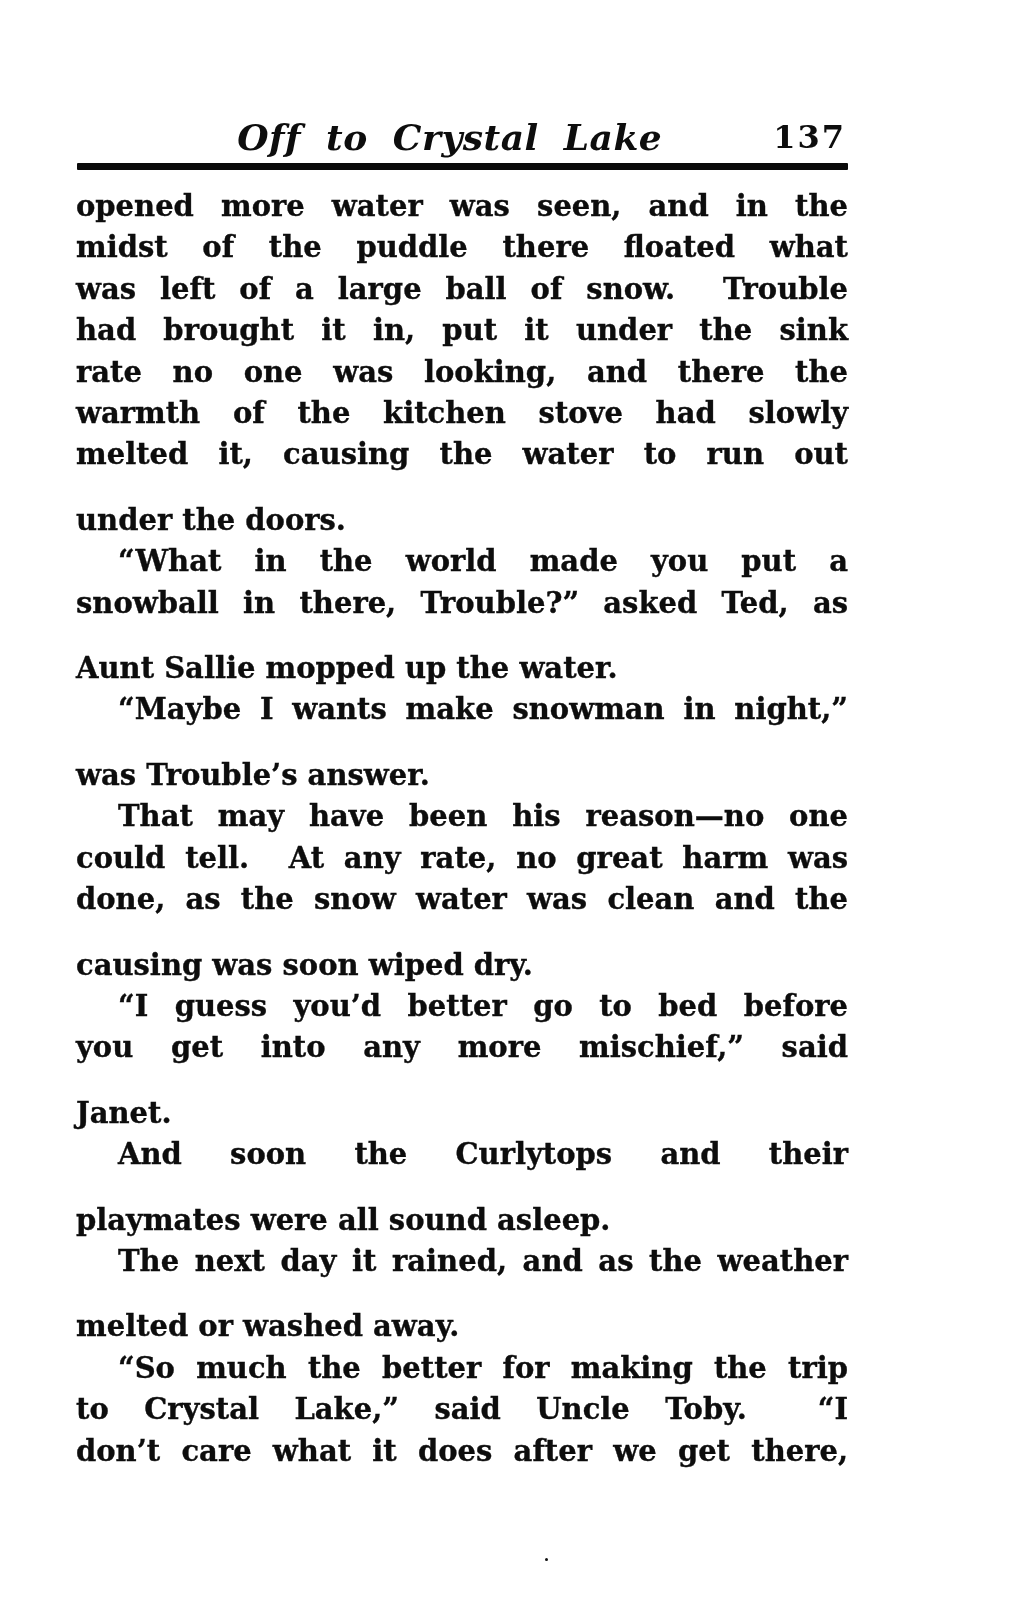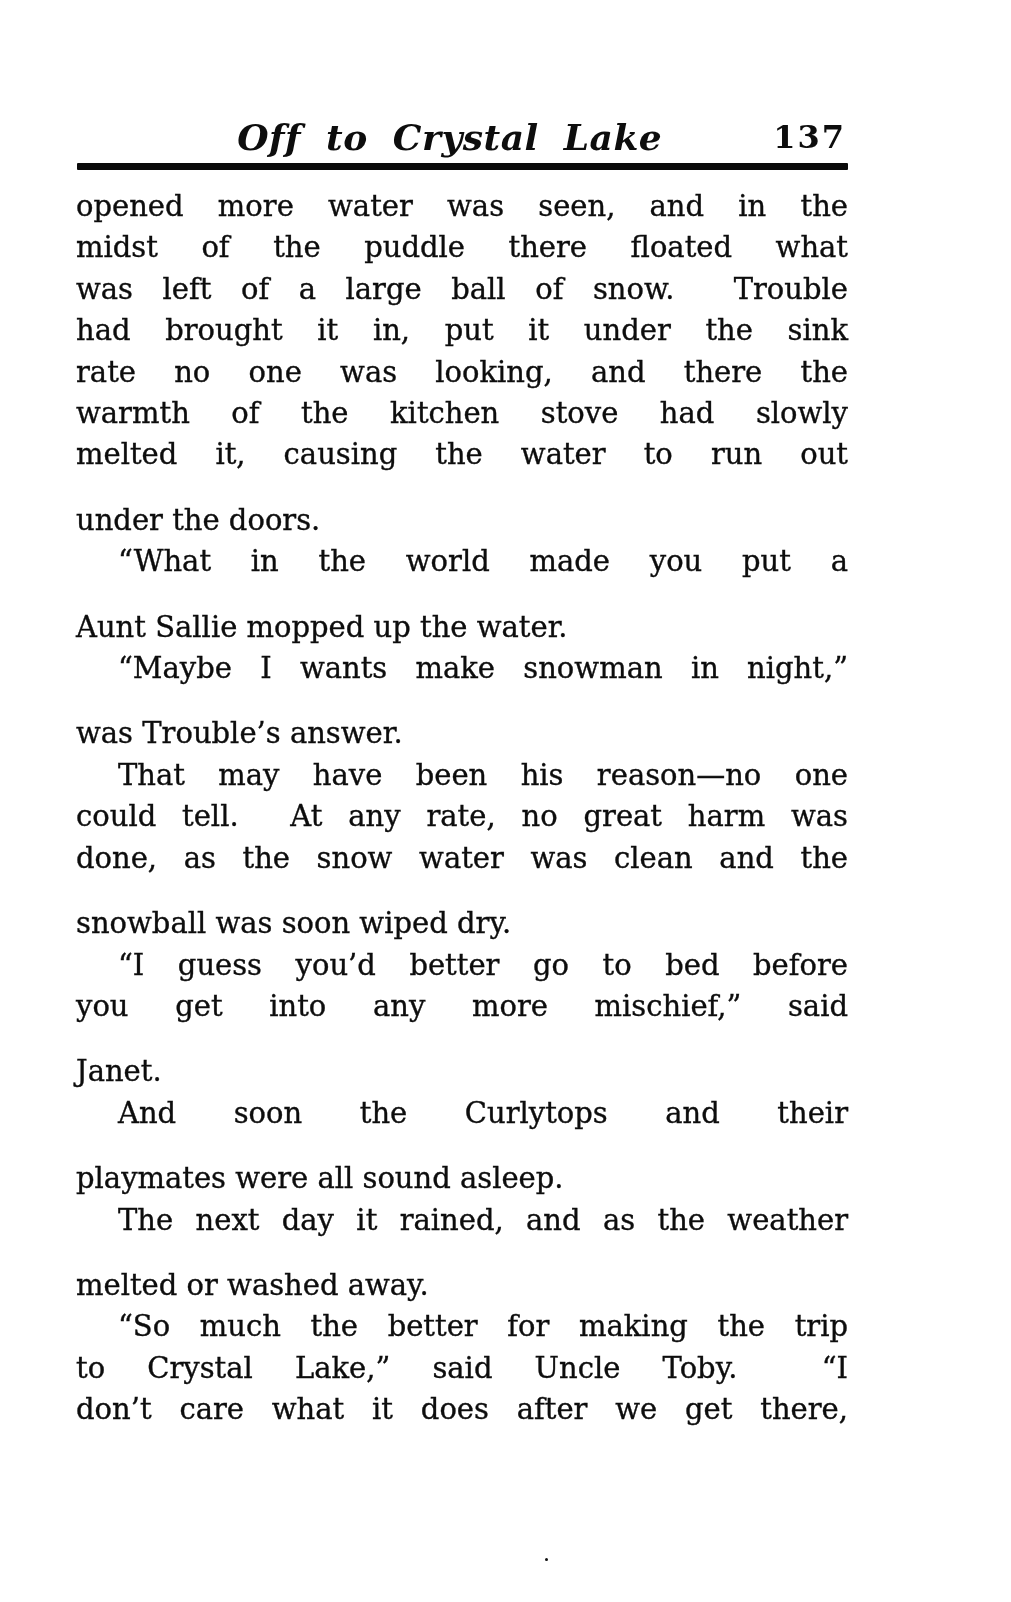--- a/index.html
+++ b/index.html
@@ -50,20 +50,21 @@
     left: 76px; top: 186px;
     width: 772px;
     font-size: 29px;
     line-height: 41.4px;
     -webkit-text-stroke: 0.35px currentColor;
   }
   .ln {
     text-align: justify;
     text-align-last: justify;
     white-space: normal;
+    font-weight: bold;
   }
   .ln.end { text-align-last: left; margin-top: 24px; }
   .ln.ind { text-indent: 42px; }
   .speck {
     position: absolute;
     width: 4px; height: 4px;
     background: #111;
     border-radius: 50%;
   }
   .speck.bottom { left: 545px; top: 1558px; width: 3px; height: 3px; }
@@ -83,27 +84,28 @@
   <div class="text-block">
     <div class="ln">opened more water was seen, and in the</div>
     <div class="ln">midst of the puddle there floated what</div>
     <div class="ln">was left of a large ball of snow.&nbsp; Trouble</div>
     <div class="ln">had brought it in, put it under the sink</div>
     <div class="ln">rate no one was looking, and there the</div>
     <div class="ln">warmth of the kitchen stove had slowly</div>
     <div class="ln">melted it, causing the water to run out</div>
     <div class="ln end">under the doors.</div>
     <div class="ln ind">“What in the world made you put a</div>
+    <div class="ln">snowball in there, Trouble?” asked Ted, as</div>
     <div class="ln end">Aunt Sallie mopped up the water.</div>
     <div class="ln ind">“Maybe I wants make snowman in night,”</div>
     <div class="ln end">was Trouble’s answer.</div>
     <div class="ln ind">That may have been his reason—no one</div>
     <div class="ln">could tell.&nbsp; At any rate, no great harm was</div>
     <div class="ln">done, as the snow water was clean and the</div>
-    <div class="ln end">snowball was soon wiped dry.</div>
+    <div class="ln end">causing was soon wiped dry.</div>
     <div class="ln ind">“I guess you’d better go to bed before</div>
     <div class="ln">you get into any more mischief,” said</div>
     <div class="ln end">Janet.</div>
     <div class="ln ind">And soon the Curlytops and their</div>
     <div class="ln end">playmates were all sound asleep.</div>
     <div class="ln ind">The next day it rained, and as the weather</div>
     <div class="ln end">melted or washed away.</div>
     <div class="ln ind">“So much the better for making the trip</div>
     <div class="ln">to Crystal Lake,” said Uncle Toby.&nbsp; “I</div>
     <div class="ln">don’t care what it does after we get there,</div>

